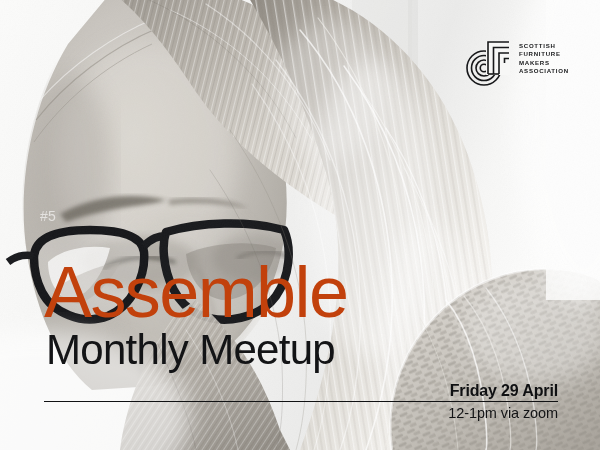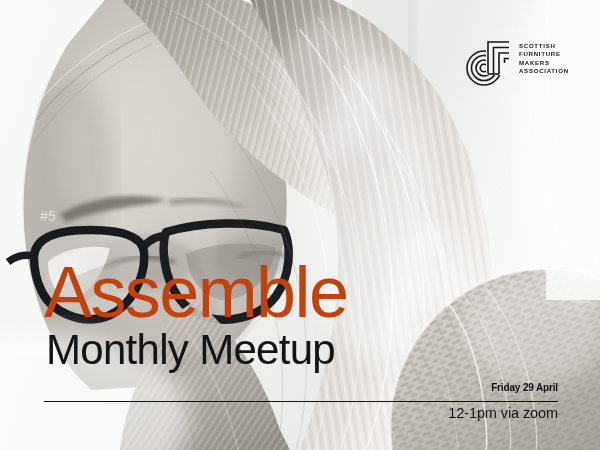--- a/index.html
+++ b/index.html
@@ -91,21 +91,21 @@
     line-height: 1;
     color: #131416;
     white-space: nowrap;
   }
 
   
   .foot-date {
     position: absolute;
     right: 42px;
     top: 383px;
-    font-size: 10px;
+    font-size: 16px;
     font-weight: bold;
     letter-spacing: -0.15px;
     line-height: 1;
     color: #0f1012;
     white-space: nowrap;
     text-align: center;
   }
   .rule {
     position: absolute;
     left: 44px;

